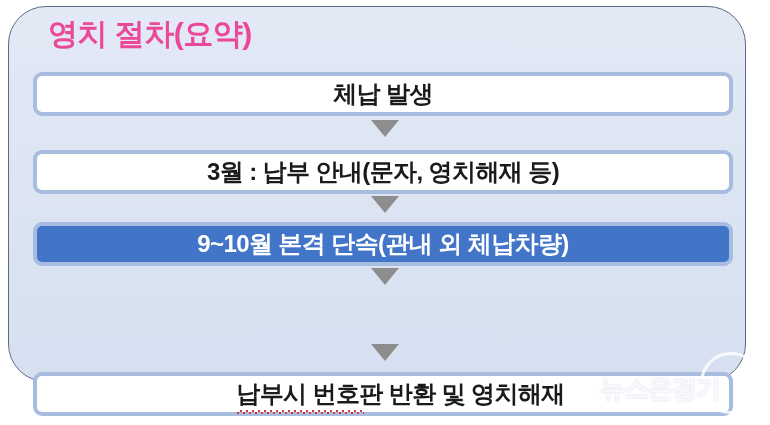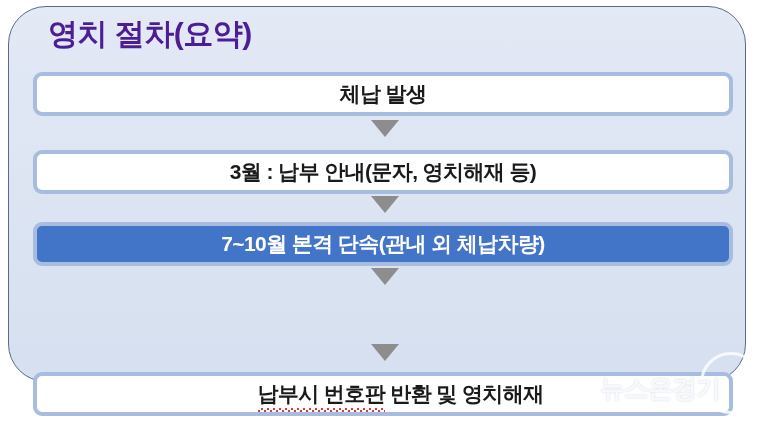--- a/index.html
+++ b/index.html
@@ -28,21 +28,21 @@
     box-sizing: border-box;
   }
 
   
   #panel-title {
     position: absolute;
     left: 48px;
     top: 14px;
     font-size: 30px;
     font-weight: bold;
-    color: #4c1d95;
+    color: #ec4899;
     letter-spacing: -0.5px;
     white-space: nowrap;
   }
 
   
   #steps {
     position: absolute;
     left: 0;
     top: 0;
     width: 770px;
@@ -61,21 +61,21 @@
     display: flex;
     align-items: center;
     justify-content: center;
   }
   .step-box.highlight {
     background: #4275c8;
     border-color: #a8bcdf;
   }
 
   .step-label {
-    font-size: 21px;
+    font-size: 24px;
     font-weight: bold;
     color: #1a1a1a;
     letter-spacing: -0.6px;
     white-space: nowrap;
     position: relative;
     display: inline-block;
   }
   .step-box.highlight .step-label {
     color: #ffffff;
   }
@@ -144,21 +144,21 @@
 <div id="panel-title">영치 절차(요약)</div>
 
 <div id="steps">
     <div class="step-box" style="top: 72px;">
       <span class="step-label">체납 발생</span>
     </div>
     <div class="step-box" style="top: 150px;">
       <span class="step-label">3월 : 납부 안내(문자, 영치해재 등)</span>
     </div>
     <div class="step-box highlight" style="top: 222px;">
-      <span class="step-label">7~10월 본격 단속(관내 외 체납차량)</span>
+      <span class="step-label">9~10월 본격 단속(관내 외 체납차량)</span>
     </div>
     <div class="step-box" style="top: 372px; padding-left: 35px;">
       <span class="step-label">납부시 번호판 반환 및 영치해재<span class="squiggle" style="width: 128px;"></span></span>
     </div>
     <div class="arrow" style="top: 120px;"></div>
     <div class="arrow" style="top: 196px;"></div>
     <div class="arrow" style="top: 268px;"></div>
     <div class="arrow" style="top: 344px;"></div>
   </div>
 

